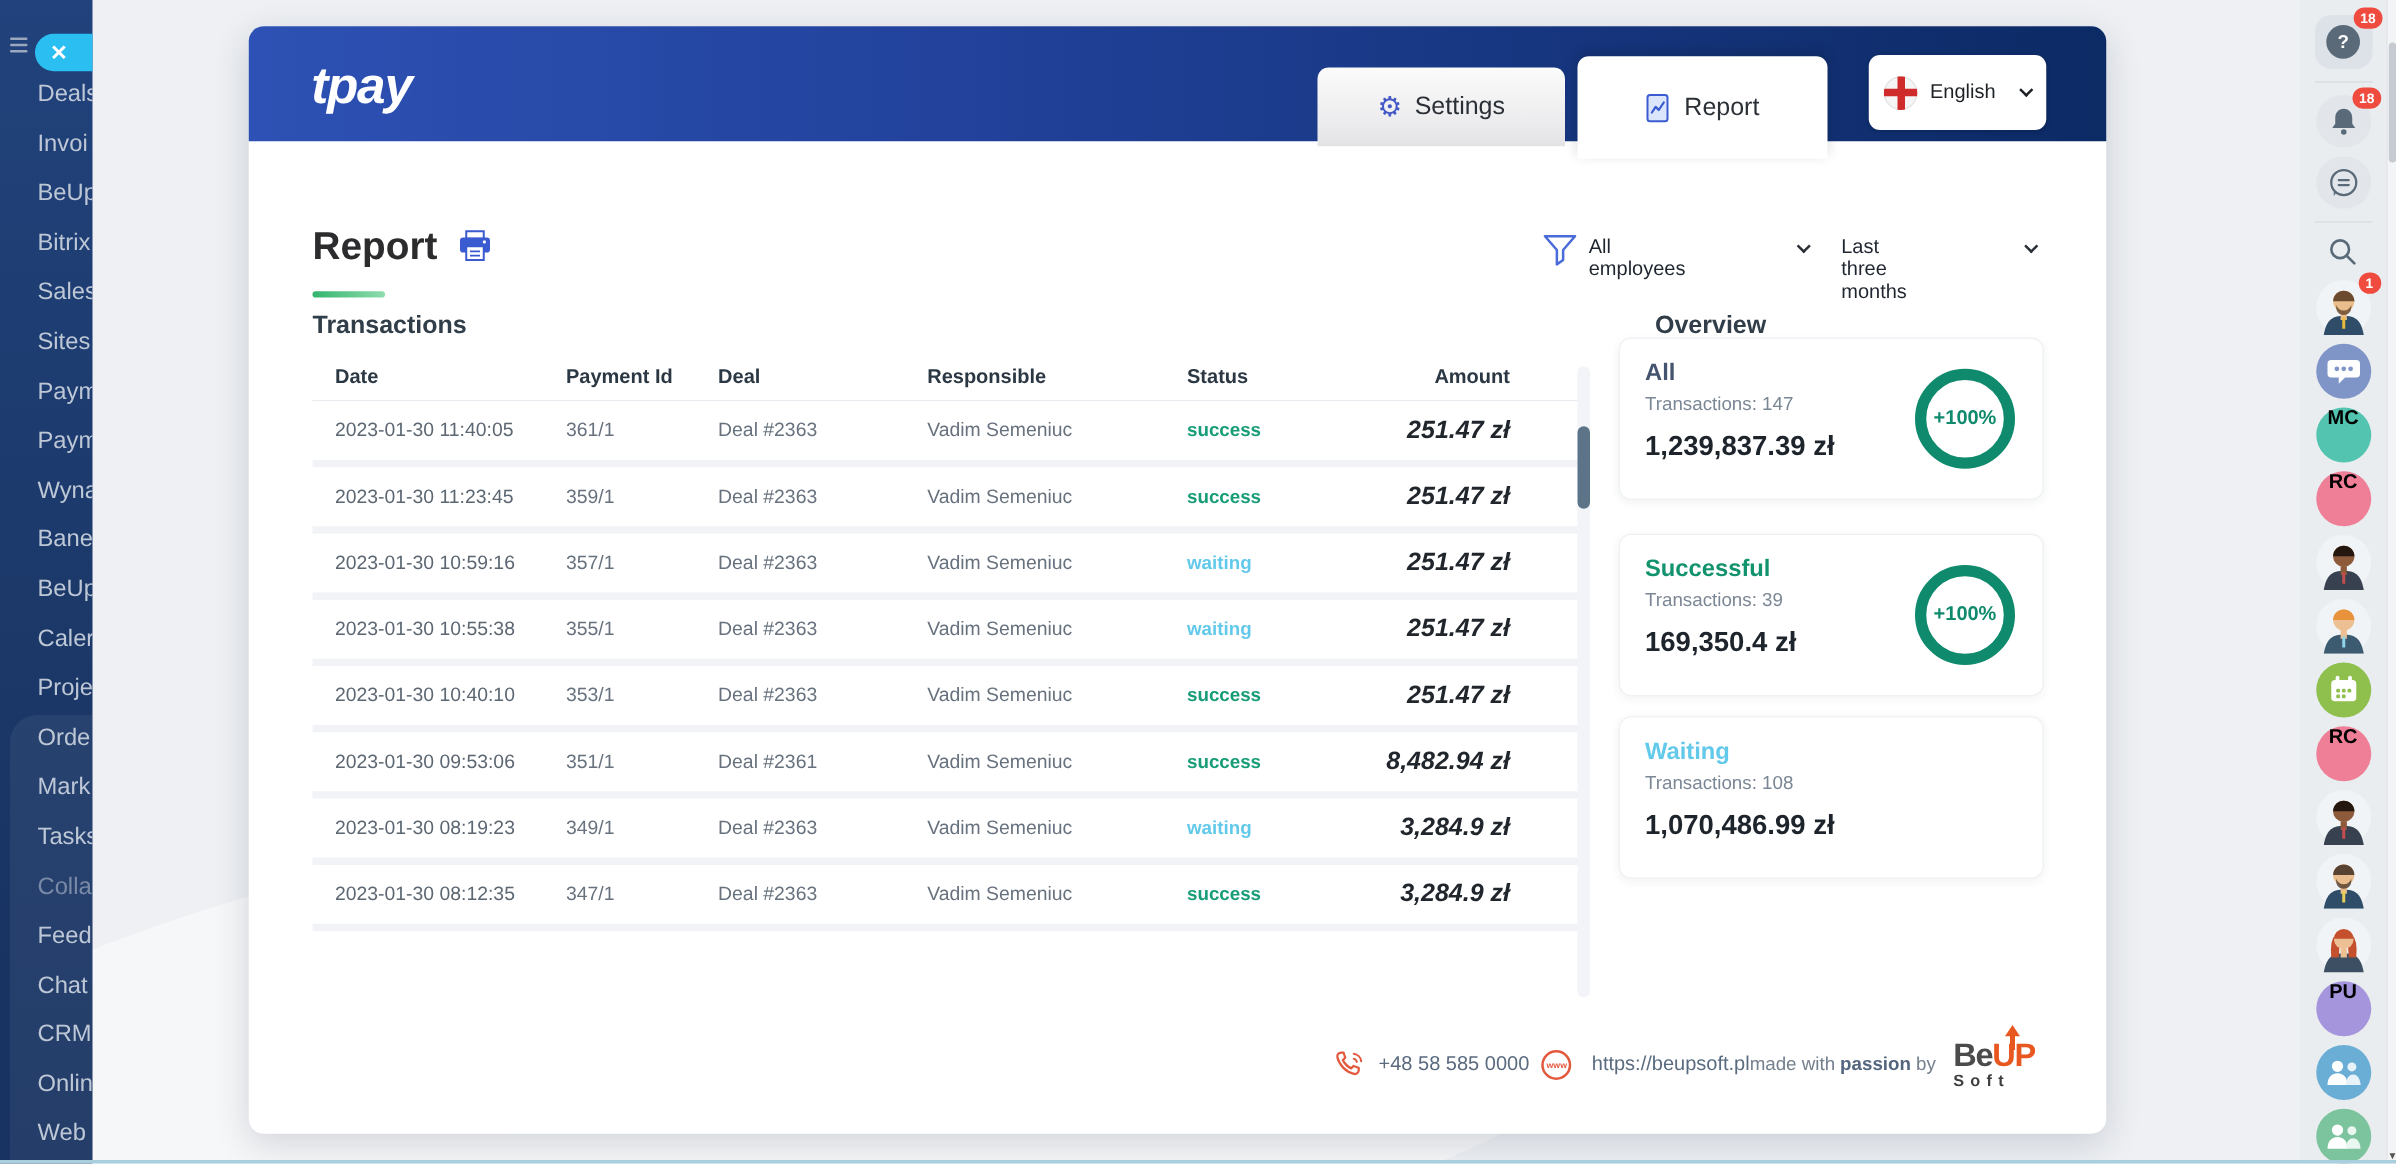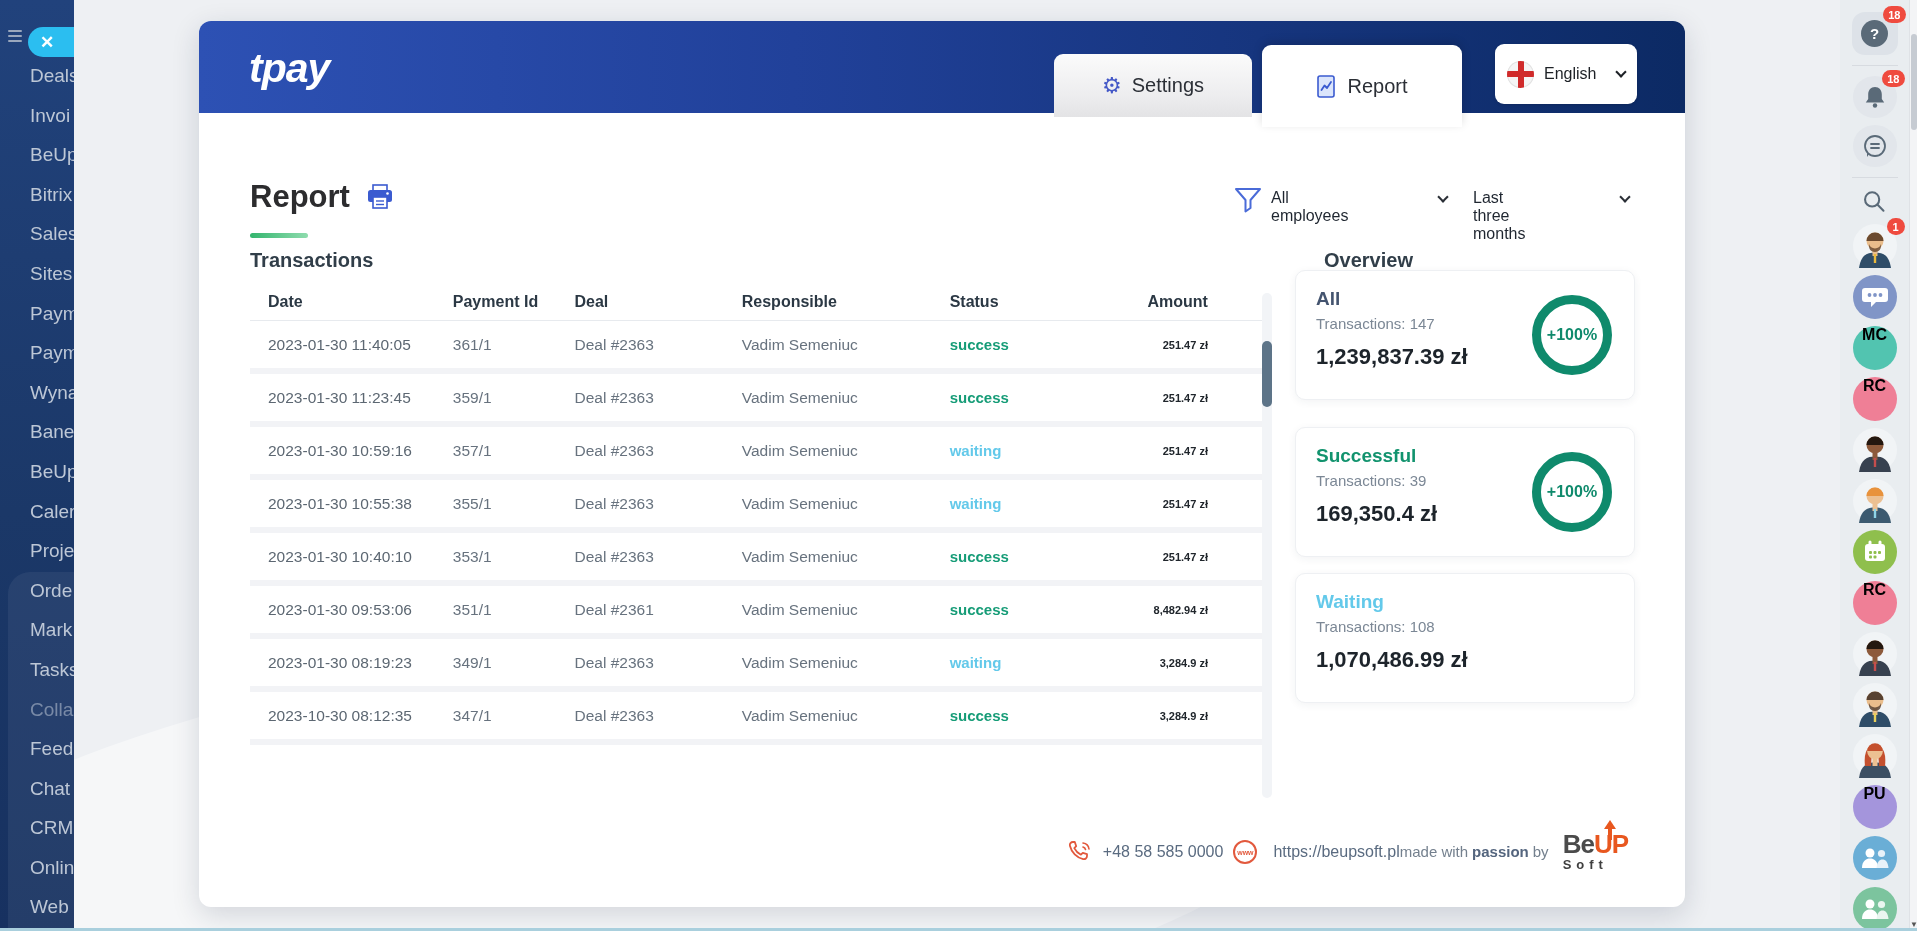--- a/index.html
+++ b/index.html
@@ -68,21 +68,21 @@
 
   
   .tx-heading { position:absolute; left:51px; top:228px; font-size:20px; font-weight:700; color:#313e49; }
   .table { position:absolute; left:51px; top:262px; width:1014px; }
   .trow { display:grid; grid-template-columns:20% 12% 16.5% 20.5% 12.5% 18.5%; align-items:center; }
   .thead { height:38px; border-bottom:1px solid #e7eaee; font-size:16px; font-weight:700; color:#2b3844; }
   .tbody .trow { height:53px; border-bottom:6px solid #f2f3f6; background:#fff; font-size:15.5px; color:#67727e; }
   .cell-date { padding-left:18px; color:#5c6772; }
   .thead .cell-date { color:#2b3844; }
   .cell-amount { text-align:right; padding-right:56px; }
-  .tbody .cell-amount { font-weight:700; color:#20262c; font-size:11px; }
+  .tbody .cell-amount { font-weight:700; color:#20262c; font-size:20px;font-style:italic; }
   .cell-status { font-weight:700; font-size:15px; }
   .status-success { color:#169c77; }
   .status-waiting { color:#63c9ea; }
   .tscroll { position:absolute; left:1063px; top:272px; width:10px; height:505px; background:#f2f4f7;
              border-radius:6px; }
   .tscroll .thumb { position:absolute; left:0; top:48px; width:10px; height:66px; background:#5d7488;
                     border-radius:6px; cursor:grab; }
 
   
   .ov-heading { position:absolute; left:1096px; top:228px; font-size:20px; font-weight:700; color:#313e49;margin-left:29px; }
@@ -299,21 +299,21 @@
         </div>
         <div class="trow">
           <div class="cell-date">2023-01-30 08:19:23</div>
           <div>349/1</div>
           <div>Deal #2363</div>
           <div>Vadim Semeniuc</div>
           <div class="cell-status status-waiting">waiting</div>
           <div class="cell-amount">3,284.9 zł</div>
         </div>
         <div class="trow">
-          <div class="cell-date">2023-10-30 08:12:35</div>
+          <div class="cell-date">2023-01-30 08:12:35</div>
           <div>347/1</div>
           <div>Deal #2363</div>
           <div>Vadim Semeniuc</div>
           <div class="cell-status status-success">success</div>
           <div class="cell-amount">3,284.9 zł</div>
         </div>
       </div>
     </div>
     <div class="tscroll">
       <div class="thumb"></div>

